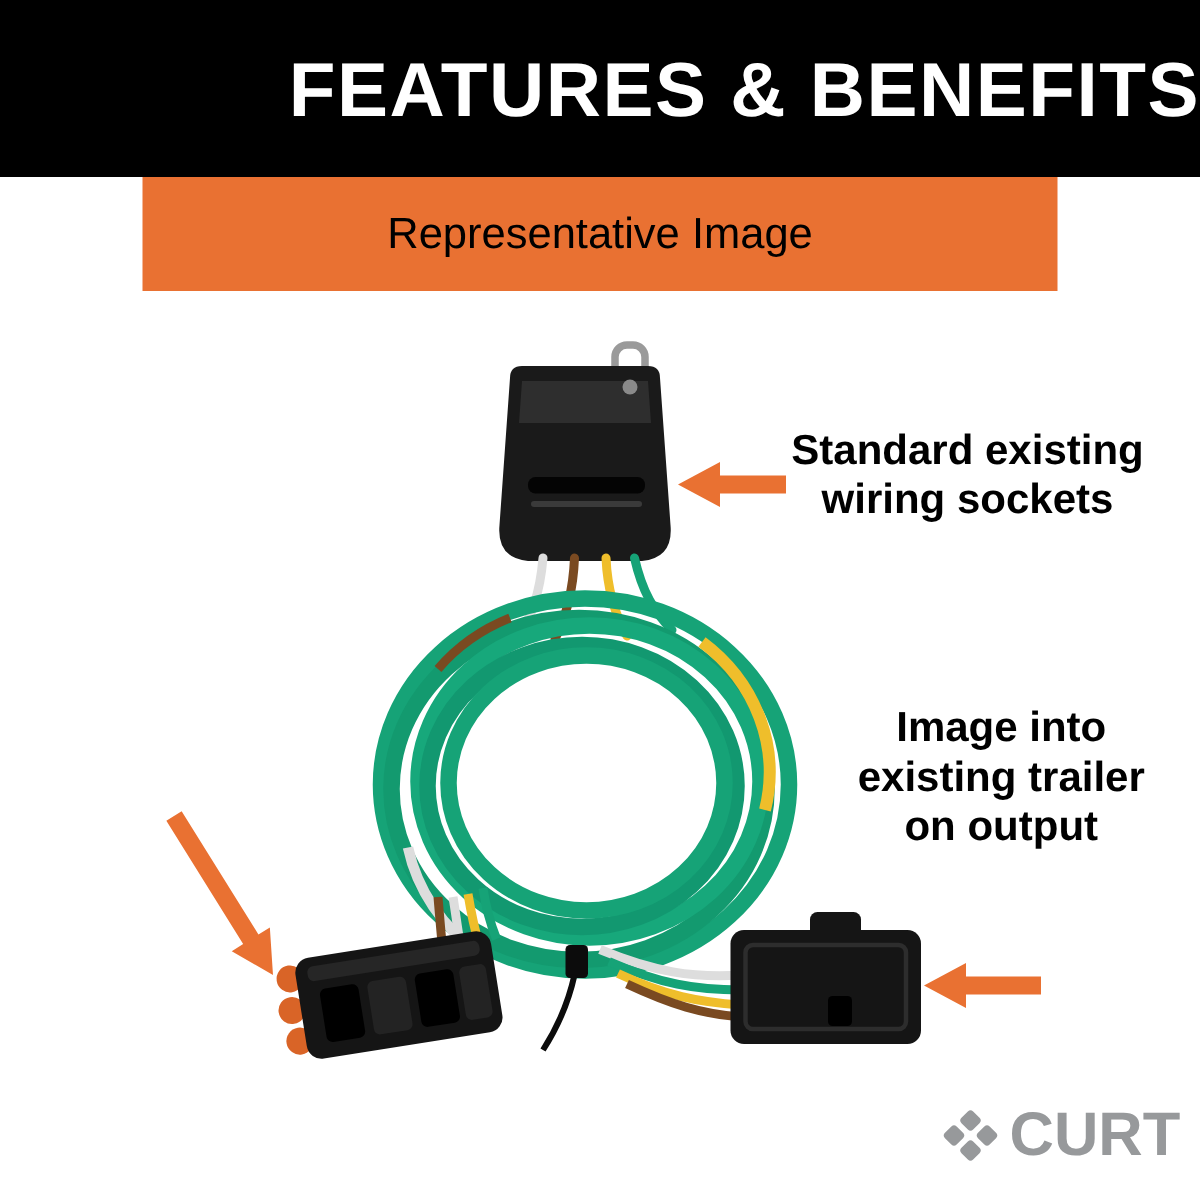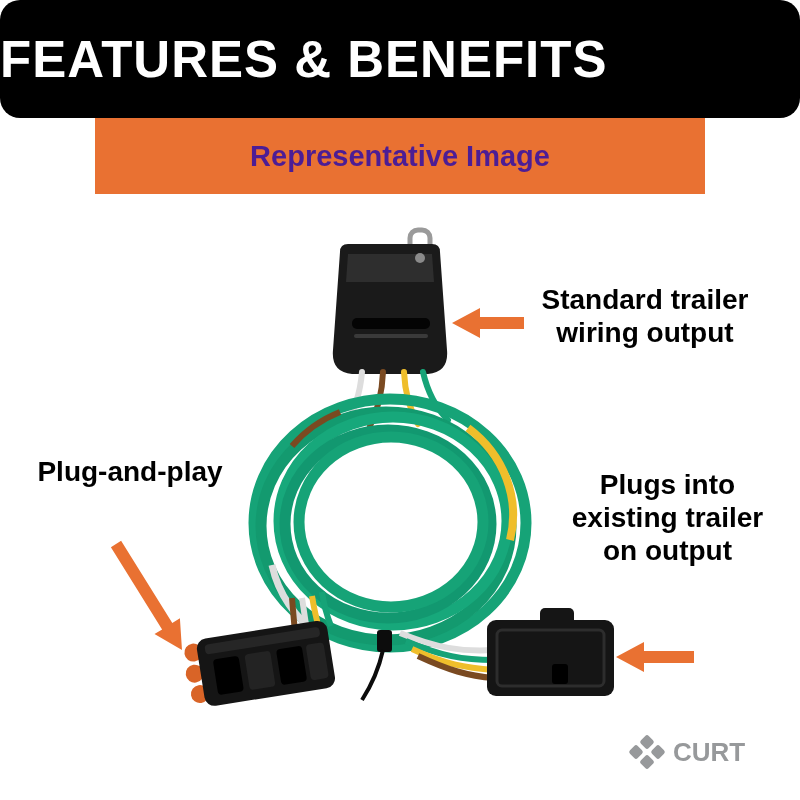--- a/index.html
+++ b/index.html
@@ -1,30 +1,30 @@
 <!DOCTYPE html>
 <html><head>
 <meta charset="utf-8">
 <style>
   html,body{margin:0;padding:0;background:#ffffff;}
   .page{position:relative;width:800px;height:800px;background:#ffffff;overflow:hidden;
         font-family:"Liberation Sans",sans-serif;}
   .header{position:absolute;left:0;top:0;width:800px;height:118px;background:#000000;
-          display:flex;align-items:center;justify-content:flex-start;border-radius:20px;}
+          display:flex;align-items:center;justify-content:flex-end;}
   .header h1{margin:0;color:#ffffff;font-size:51px;font-weight:900;letter-spacing:1px;white-space:nowrap;}
   .banner{position:absolute;left:95px;top:118px;width:610px;height:76px;background:#E97132;
           display:flex;align-items:center;justify-content:center;}
-  .banner .label{color:#4c1d95;font-size:29px;font-weight:bold;}
+  .banner .label{color:#000000;font-size:29px;font-weight:normal;}
   .art{position:absolute;left:0;top:0;}
   .callout{position:absolute;color:#000000;font-weight:bold;font-size:28px;line-height:1.18;text-align:center;}
   .callout-output{left:505px;top:283px;width:280px;}
   .callout-plug{left:15px;top:455px;width:230px;}
   .callout-sockets{left:545px;top:468px;width:245px;}
   .logo{position:absolute;left:628px;top:733px;display:flex;align-items:center;gap:7px;color:#97999B;}
-  .logo .brand{font-size:26px;font-weight:900;letter-spacing:0;}
+  .logo .brand{font-size:41px;font-weight:900;letter-spacing:0;}
 </style>
 </head>
 <body>
 
 <div class="page">
 
   <div class="header">
     <h1>FEATURES &amp; BENEFITS</h1>
   </div>
 
@@ -100,30 +100,29 @@
     </g>
     <g transform="translate(104,538)">
       <polygon points="17.1,2.8 68.3,85.0 75.9,80.3 78,112 50.5,96.1 58.1,91.4 6.9,9.2" fill="#E97132"></polygon>
     </g>
     <g transform="translate(616,641)">
       <polygon points="0,16 28,1 28,10 78,10 78,22 28,22 28,31" fill="#E97132"></polygon>
     </g>
   </svg>
 
   <div class="callout callout-output">
-    <div>Standard trailer</div>
-    <div>wiring output</div>
+    <div>Standard existing</div>
+    <div>wiring sockets</div>
   </div>
 
   <div class="callout callout-plug">
-    <div>Plug-and-play</div>
   </div>
 
   <div class="callout callout-sockets">
-    <div>Plugs into</div>
+    <div>Image into</div>
     <div>existing trailer</div>
     <div>on output</div>
   </div>
 
   <div class="logo">
     <svg width="38" height="38" viewBox="0 0 38 38">
       <g fill="#97999B">
         <rect x="13.5" y="3.5" width="11" height="11" rx="2.5" transform="rotate(45 19 9)"></rect>
         <rect x="24.5" y="13.5" width="11" height="11" rx="2.5" transform="rotate(45 30 19)"></rect>
         <rect x="13.5" y="23.5" width="11" height="11" rx="2.5" transform="rotate(45 19 29)"></rect>

